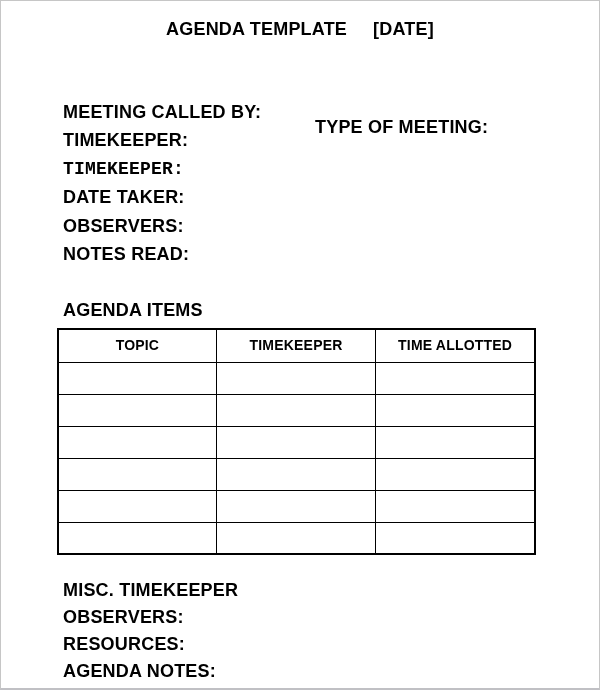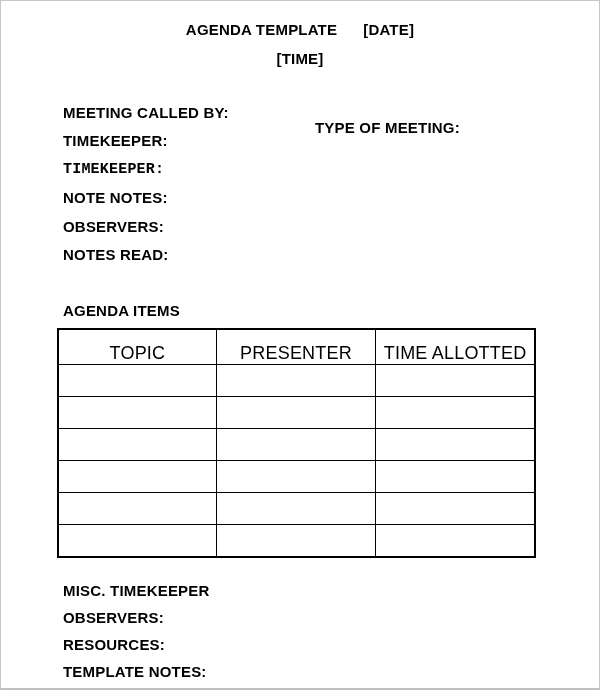--- a/index.html
+++ b/index.html
@@ -11,21 +11,21 @@
     background: #ffffff;
     border: 1px solid #c6c6c6;
     border-bottom: 2px solid #c0c0c4;
     font-family: "Liberation Sans", sans-serif;
     font-weight: bold;
     color: #000000;
     overflow: hidden;
   }
   .abs { position: absolute; }
   .doc-text {
-    font-size: 15px;
+    font-size: 18px;
     line-height: 15px;
     letter-spacing: 0.2px;
     white-space: nowrap;
   }
   .centered-line {
     left: 0;
     width: 100%;
     text-align: center;
   }
   .title-gap { display: inline-block; width: 26px; }
@@ -37,61 +37,58 @@
     border-collapse: collapse;
     table-layout: fixed;
   }
   .agenda-table th, .agenda-table td {
     border: 1px solid #000000;
   }
   .agenda-table { border: 2px solid #000000; }
   .agenda-table th {
     height: 33px;
     vertical-align: top;
-    padding-top: 13px;
+    padding-top: 7px;
     text-align: center;
-    font-size: 18px;
+    font-size: 14px;
     letter-spacing: 0.2px;
-    font-weight: normal;
+    font-weight: bold;
   }
   .agenda-table td {
     height: 32px;
   }
   .col-topic { width: 33.2%; }
   .col-presenter { width: 33.4%; }
   .col-time { width: 33.4%; margin-top: 46px; }
 </style>
 </head>
 <body>
 
 <div class="page">
 
   <div class="abs centered-line doc-text" style="top: 21px;">
     <span>AGENDA TEMPLATE</span><span class="title-gap"></span><span>[DATE]</span>
   </div>
 
-  <div class="abs centered-line doc-text" style="top: 50px;">
-    <span>[TIME]</span>
-  </div>
 
   <div class="abs doc-text" style="left: 62px; top: 104px;">MEETING CALLED BY:</div>
   <div class="abs doc-text" style="left: 314px; top: 104px; margin-top: 15px;">TYPE OF MEETING:</div>
   <div class="abs doc-text" style="left: 62px; top: 132px;">TIMEKEEPER:</div>
   <div class="abs doc-text" style="left: 62px; top: 161px; font-family: Liberation Mono, monospace;">TIMEKEEPER:</div>
-  <div class="abs doc-text" style="left: 62px; top: 189px;">NOTE NOTES:</div>
+  <div class="abs doc-text" style="left: 62px; top: 189px;">DATE TAKER:</div>
   <div class="abs doc-text" style="left: 62px; top: 218px;">OBSERVERS:</div>
   <div class="abs doc-text" style="left: 62px; top: 246px;">NOTES READ:</div>
 
   <div class="abs doc-text" style="left: 62px; top: 302px;">AGENDA ITEMS</div>
 
   <table class="agenda-table">
     <thead>
       <tr>
         <th class="col-topic">TOPIC</th>
-        <th class="col-presenter">PRESENTER</th>
+        <th class="col-presenter">TIMEKEEPER</th>
         <th class="col-time">TIME ALLOTTED</th>
       </tr>
     </thead>
     <tbody>
         <tr>
           <td></td>
           <td></td>
           <td></td>
         </tr>
         <tr>
@@ -118,15 +115,15 @@
           <td></td>
           <td></td>
           <td></td>
         </tr>
       </tbody>
   </table>
 
   <div class="abs doc-text" style="left: 62px; top: 582px;">MISC. TIMEKEEPER</div>
   <div class="abs doc-text" style="left: 62px; top: 609px;">OBSERVERS:</div>
   <div class="abs doc-text" style="left: 62px; top: 636px;">RESOURCES:</div>
-  <div class="abs doc-text" style="left: 62px; top: 663px;">TEMPLATE NOTES:</div>
+  <div class="abs doc-text" style="left: 62px; top: 663px;">AGENDA NOTES:</div>
 
 </div>
 
 </body></html>

